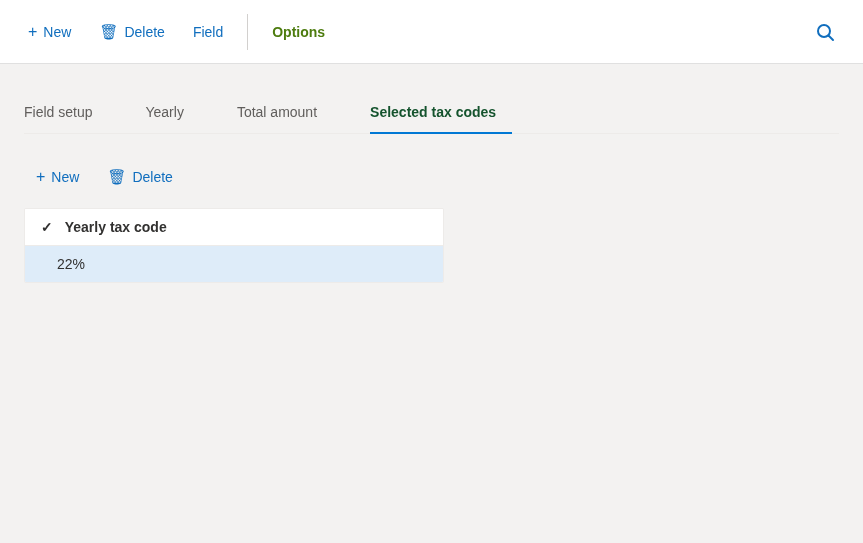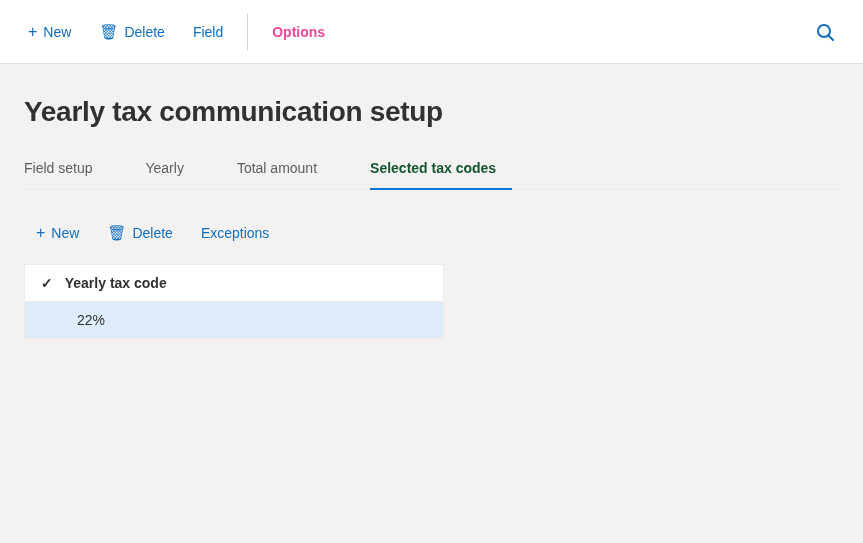--- a/index.html
+++ b/index.html
@@ -36,21 +36,21 @@
       border: none;
       cursor: pointer;
       font-size: 14px;
       color: #106ebe;
       font-family: 'Segoe UI', sans-serif;
       border-radius: 2px;
     }
 
     .toolbar-btn.active {
       font-weight: 700;
-      color: #ec4899;
+      color: #4d7c0f;
     }
 
     .toolbar-divider {
       width: 1px;
       height: 36px;
       background: #d2d0ce;
       margin: 0 8px;
     }
 
     .toolbar-search-btn {
@@ -148,21 +148,21 @@
     }
 
     .check-icon {
       color: #323130;
       font-size: 14px;
     }
 
     .table-row {
       display: flex;
       align-items: center;
-      padding: 10px 16px 10px 52px;
+      padding: 10px 16px 10px 32px;
       font-size: 14px;
       color: #323130;
       cursor: pointer;
     }
 
     .table-row.selected {
       background: #deecf9;
     }
 
     
@@ -207,21 +207,20 @@
   <button class="toolbar-search-btn">
     <svg class="search-icon-svg" viewBox="0 0 20 20" fill="none" xmlns="http://www.w3.org/2000/svg">
       <circle cx="9" cy="9" r="6" stroke="#106ebe" stroke-width="2"></circle>
       <line x1="13.5" y1="13.5" x2="18" y2="18" stroke="#106ebe" stroke-width="2" stroke-linecap="round"></line>
     </svg>
   </button>
 </div>
 
 <div class="main-content">
 
-  <h1 class="page-title">Yearly tax communication setup</h1>
 
   <div class="tabs">
     <div class="tab-item">
       <span>Field setup</span>
     </div>
     <div class="tab-item">
       <span>Yearly</span>
     </div>
     <div class="tab-item">
       <span>Total amount</span>
@@ -235,23 +234,20 @@
     <button class="sub-toolbar-btn">
       <span class="icon-plus">+</span>
       <span>New</span>
     </button>
 
     <button class="sub-toolbar-btn">
       <span style="font-size:15px;">🗑</span>
       <span>Delete</span>
     </button>
 
-    <button class="sub-toolbar-btn">
-      <span>Exceptions</span>
-    </button>
   </div>
 
   <div class="table-container">
     <div class="table-header">
       <span class="check-icon">✓</span>
       <span>Yearly tax code</span>
     </div>
     <div class="table-row selected">
       <span>22%</span>
     </div>

